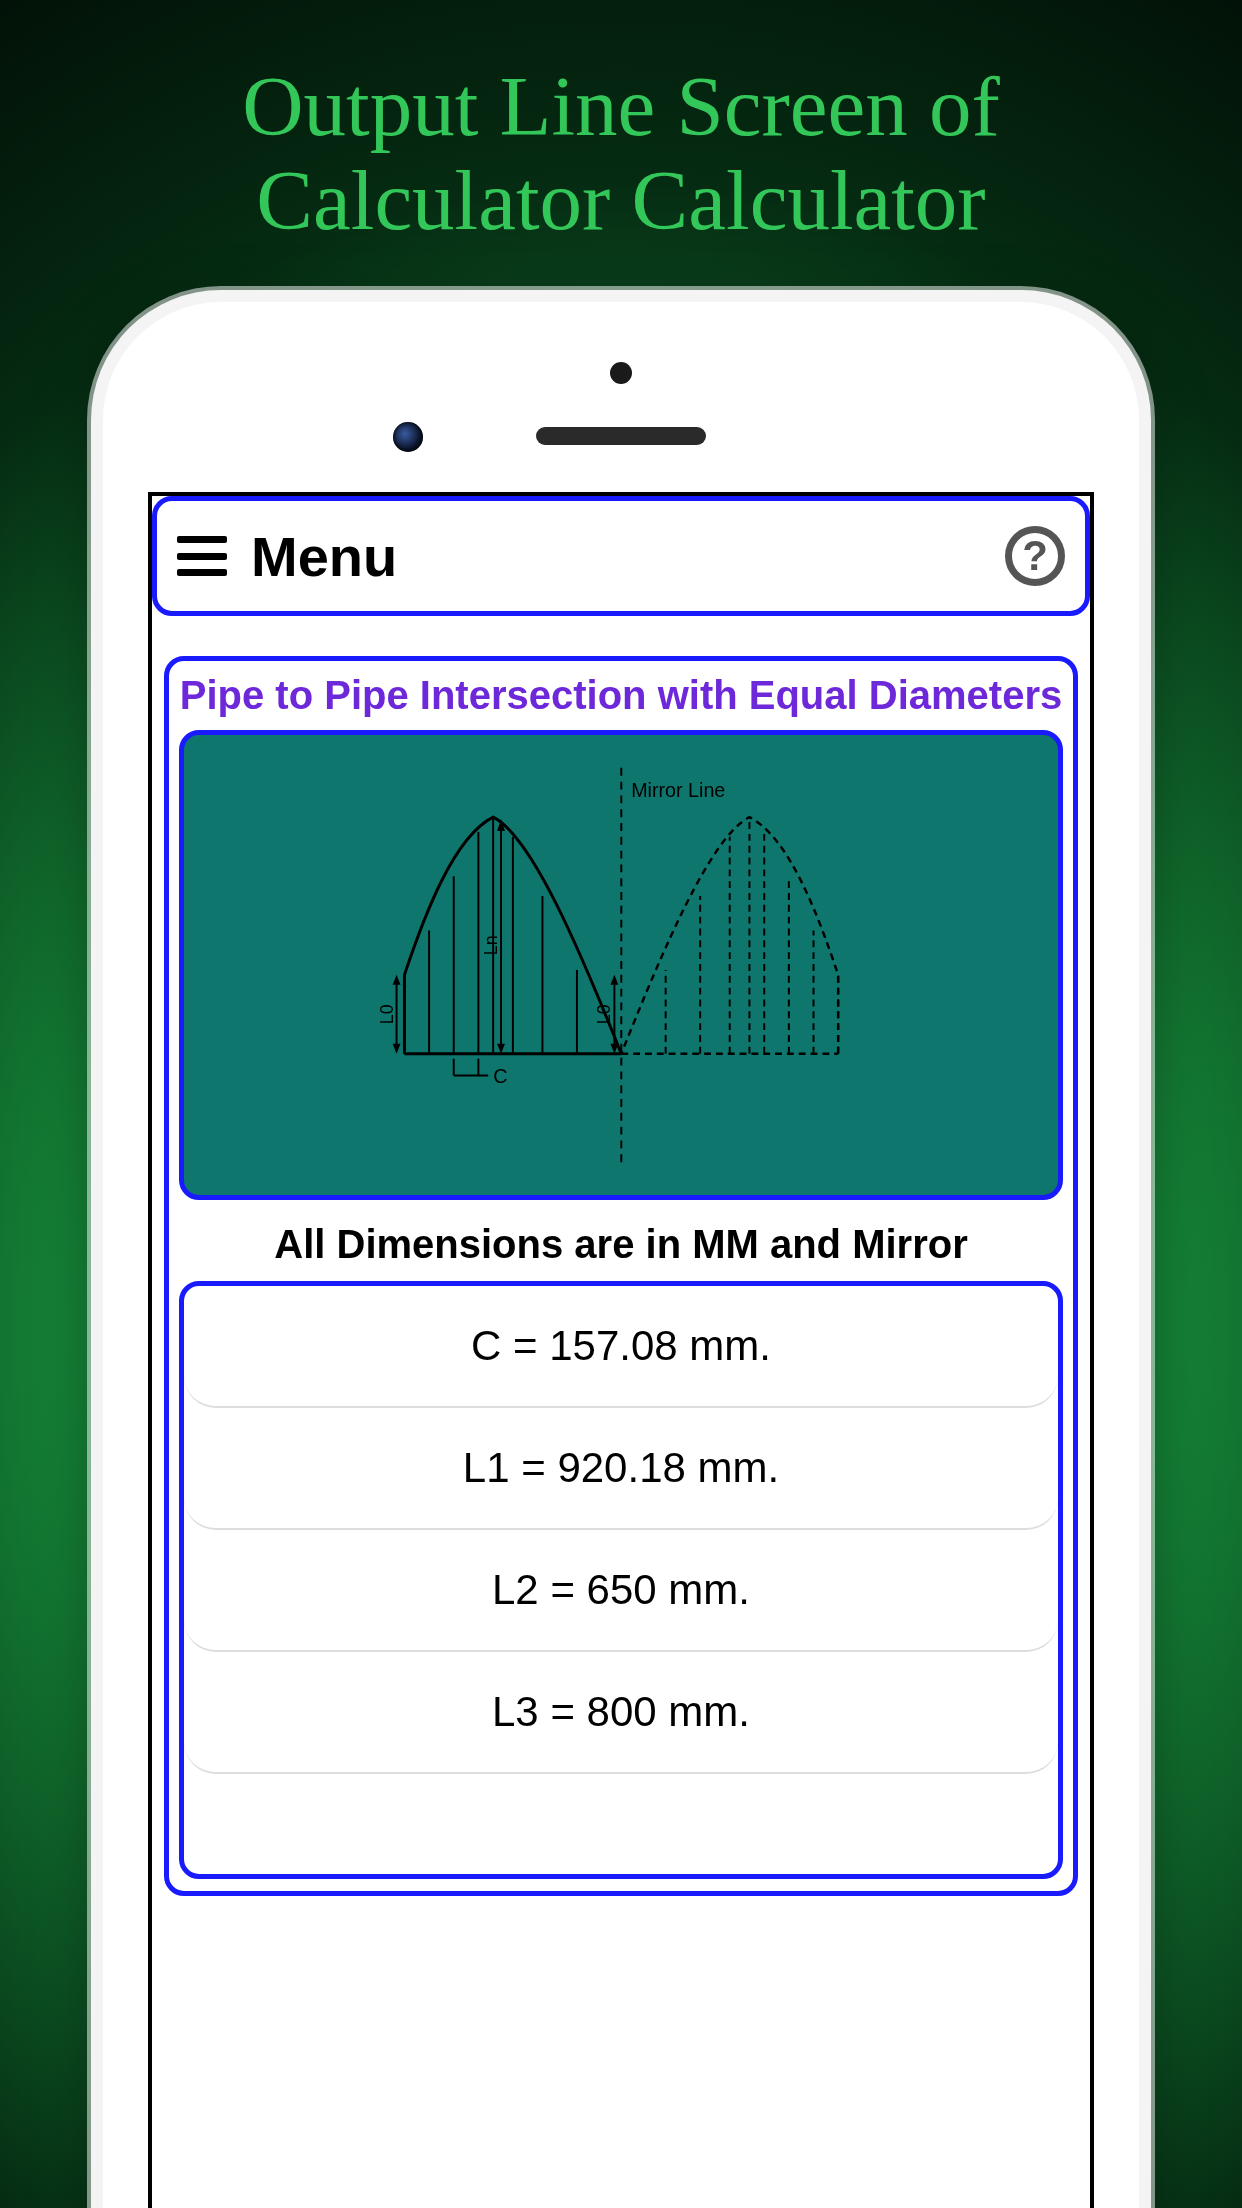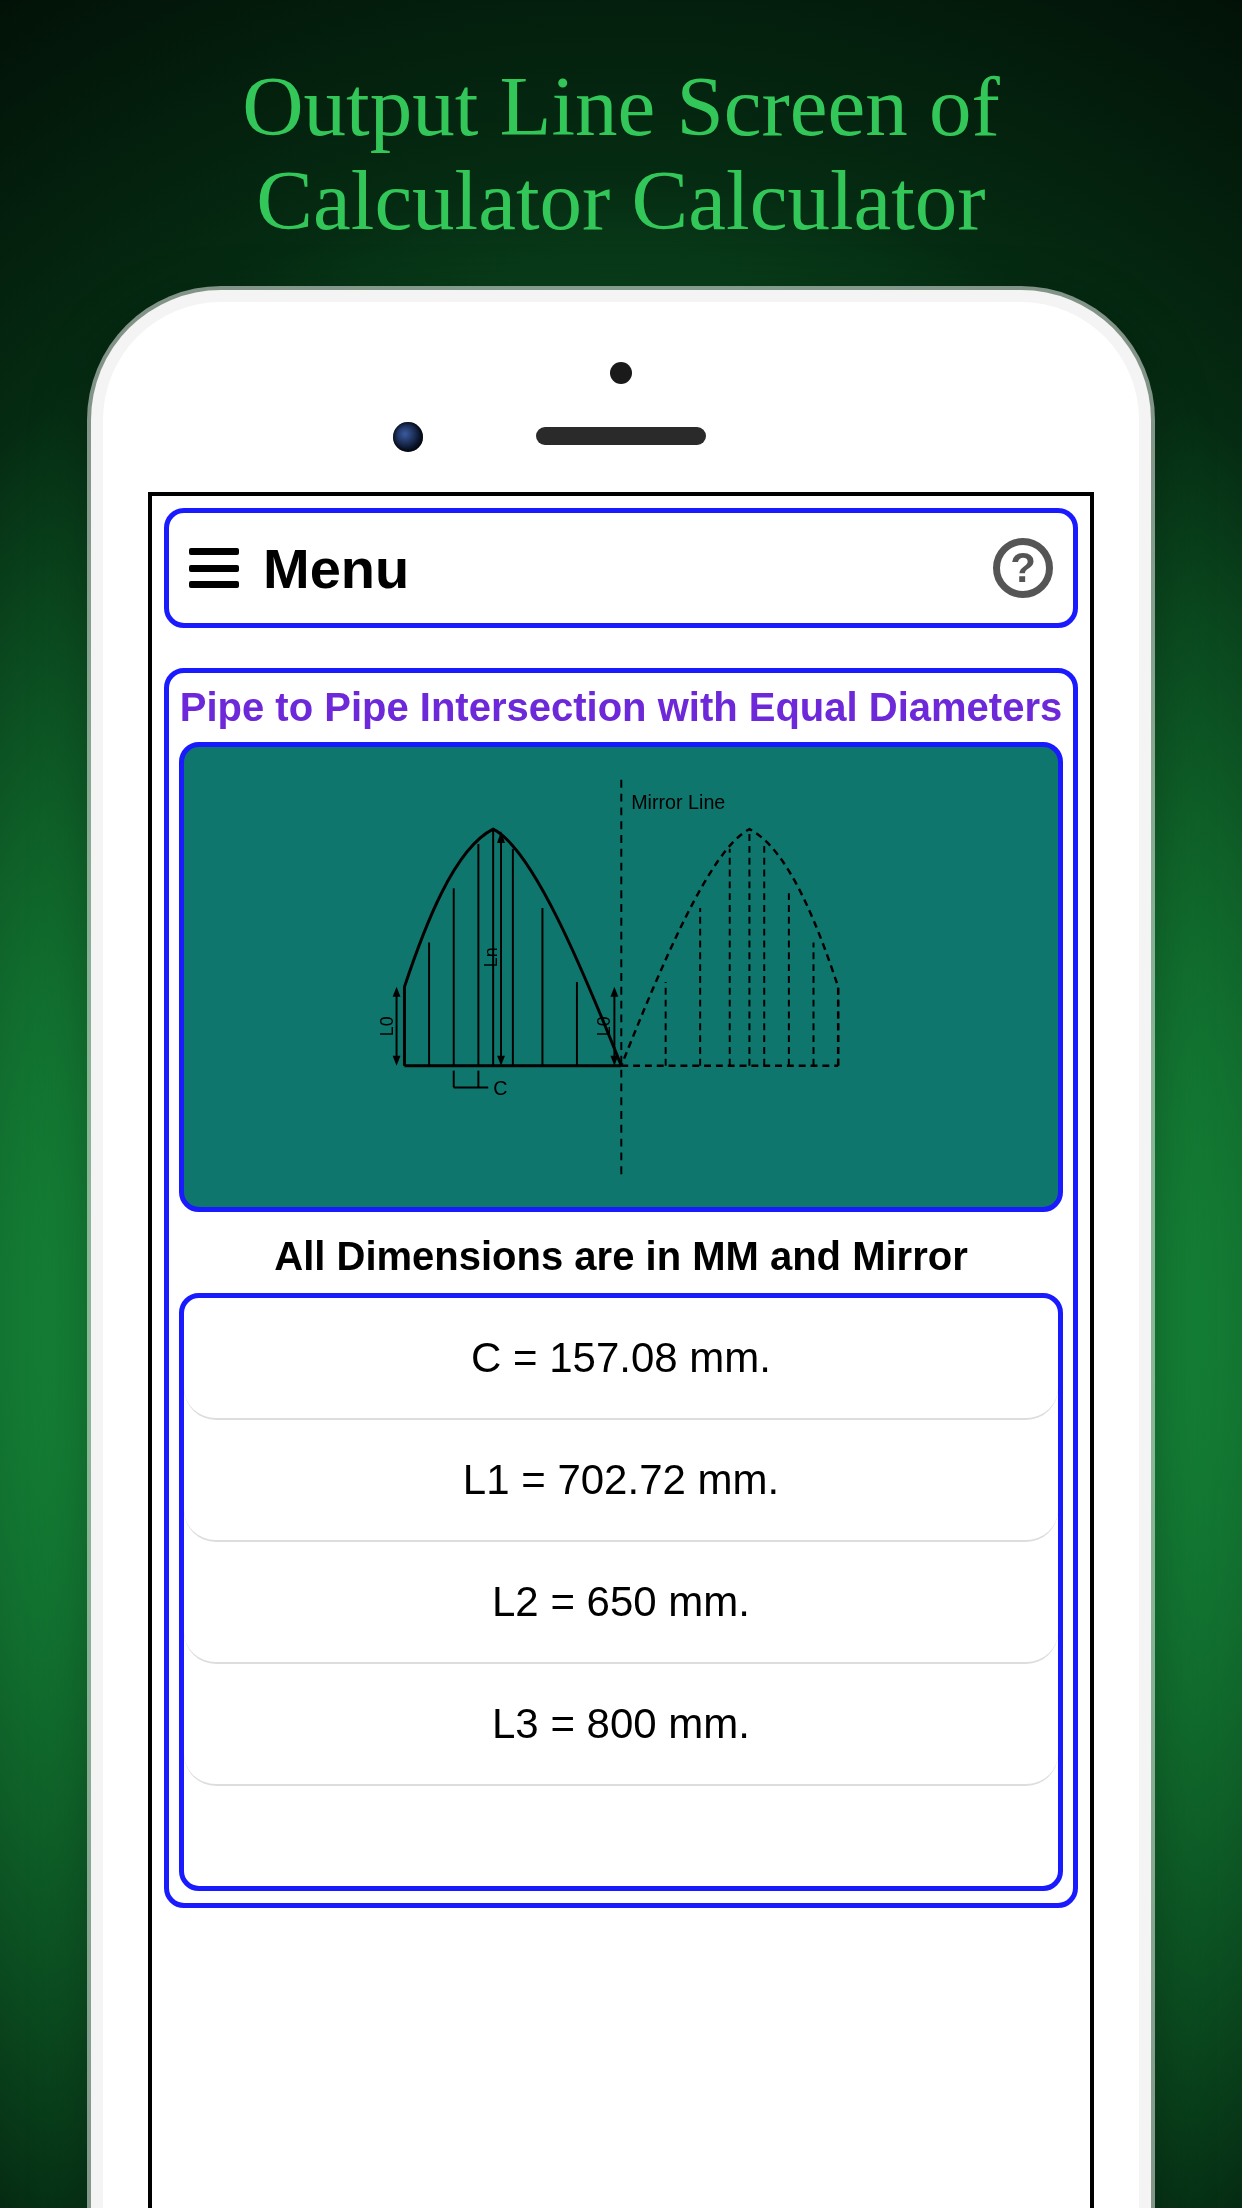--- a/index.html
+++ b/index.html
@@ -57,21 +57,21 @@
   .screen {
     position: absolute;
     top: 190px; left: 45px; right: 45px; bottom: 0;
     background: #ffffff;
     border: 4px solid #000;
     border-bottom: none;
     font-family: Arial, Helvetica, sans-serif;
   }
   
   .app-header {
-    margin: 12px;
+    margin: 0;
     border: 5px solid #1a1aff;
     border-radius: 20px;
     height: 120px;
     display: flex;
     align-items: center;
     padding: 0 20px;
   }
   .hamburger {
     width: 50px; height: 40px;
     display: flex; flex-direction: column; justify-content: space-between;
@@ -221,21 +221,21 @@
             <line x1="155" y1="305" x2="155" y2="322" stroke="#000" stroke-width="2"></line>
             <line x1="130" y1="322" x2="165" y2="322" stroke="#000" stroke-width="2"></line>
             <text x="170" y="330" font-size="20" font-family="Arial">C</text>
           </svg>
         </div>
 
         <div class="dim-note">All Dimensions are in MM and Mirror</div>
 
         <div class="results-box">
           <div class="result-row">C = 157.08 mm.</div>
-          <div class="result-row">L1 = 702.72 mm.</div>
+          <div class="result-row">L1 = 920.18 mm.</div>
           <div class="result-row">L2 = 650 mm.</div>
           <div class="result-row">L3 = 800 mm.</div>
           <div class="result-row"></div>
         </div>
       </div>
 
     </div>
   </div>
 </div>
 

